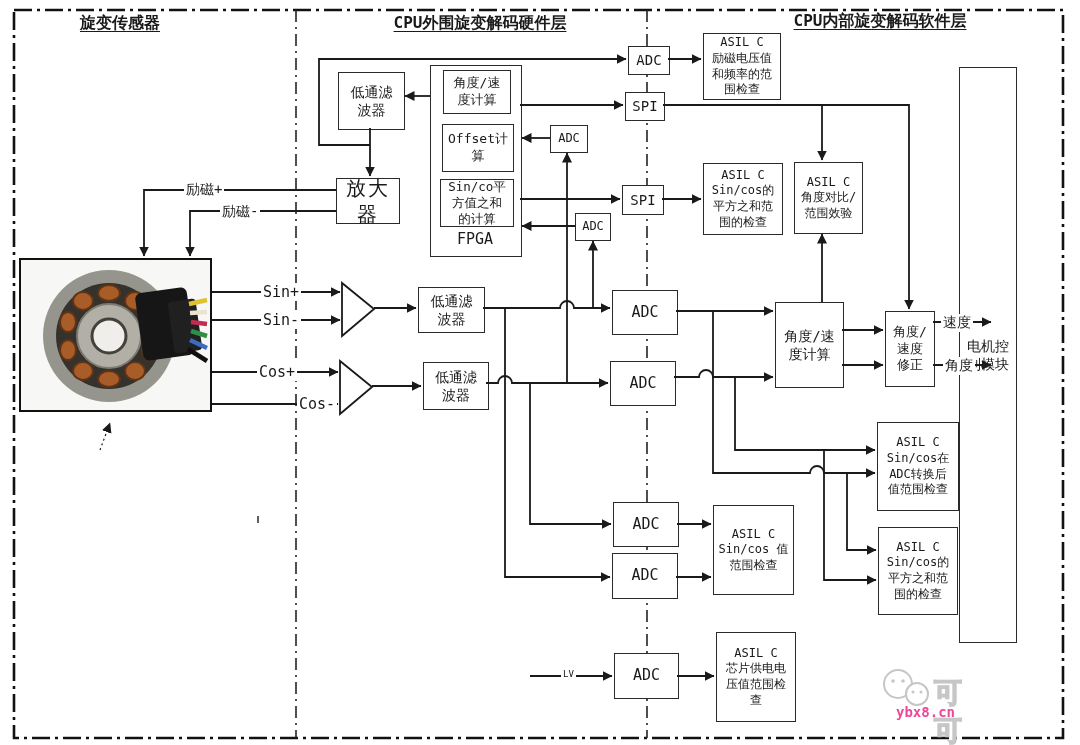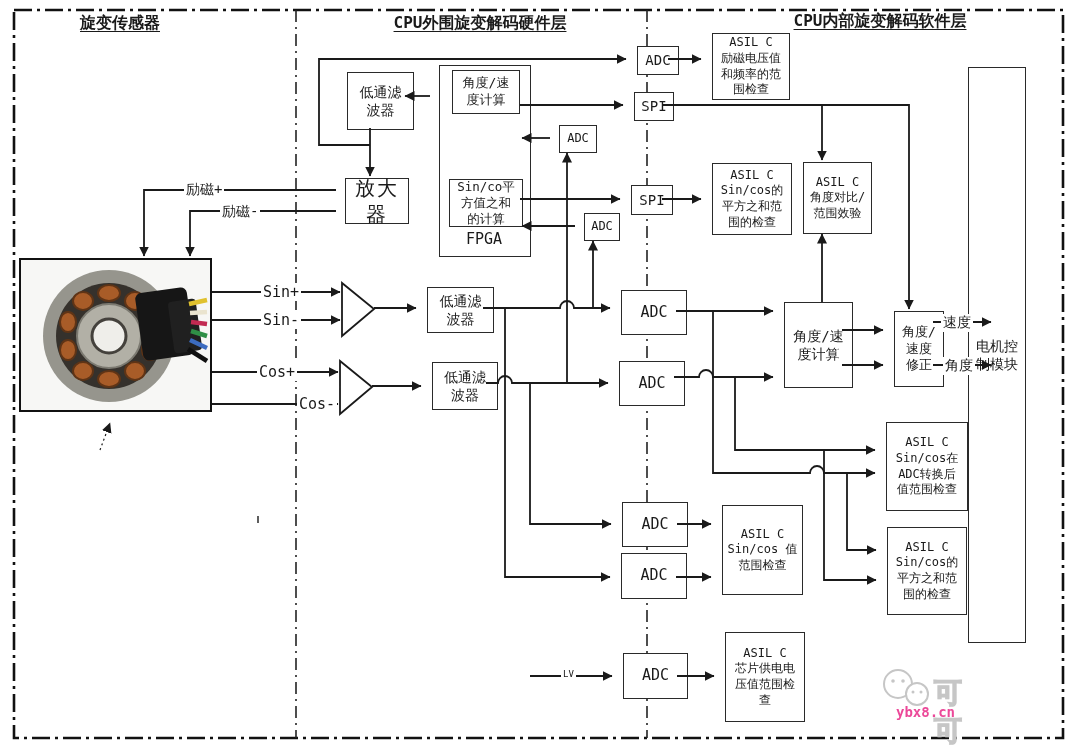--- a/index.html
+++ b/index.html
@@ -3,21 +3,21 @@
 <meta charset="utf-8">
 <style>
   html,body{margin:0;padding:0;background:#fff;}
   .canvas{position:relative;width:1080px;height:745px;background:#fff;overflow:hidden;
           font-family:"DejaVu Sans Mono","Liberation Mono",monospace;color:#1a1a1a;}
   svg.layer{position:absolute;left:0;top:0;}
   #bg{z-index:0;}
   #wires{z-index:3;pointer-events:none;}
   .box{position:absolute;border:1.6px solid #2a2a2a;background:#fff;z-index:2;
        display:flex;align-items:center;justify-content:center;text-align:center;
-       white-space:pre-line;line-height:1.3;margin-left:9px;}
+       white-space:pre-line;line-height:1.3;}
   .nb{border:none;background:transparent;}
   .hdr{position:absolute;z-index:2;text-align:center;font-weight:700;font-size:16px;
        text-decoration:underline;text-underline-offset:3px;white-space:nowrap;}
   .sig{position:absolute;z-index:4;background:#fff;padding:0 2px;font-size:15px;white-space:nowrap;}
   .sig-cjk{font-size:14px;}
   .photo{position:absolute;left:19px;top:258px;width:193px;height:154px;border:2.5px solid #111;
          background:#f7f7f5;z-index:2;box-sizing:border-box;}
   .wm{position:absolute;left:876px;top:666px;z-index:5;}
   .wm-brand{position:absolute;left:58px;top:8px;font-size:28px;font-weight:700;letter-spacing:2px;
             color:#ffffff;-webkit-text-stroke:1.3px #c6c6c6;text-shadow:0 0 1px #cfcfcf;}
@@ -69,20 +69,22 @@
     </svg>
   </div>
 
   <div class="box" style="left:338px;top:72px;width:65px;height:56px;font-size:14px;">低通滤
 波器</div>
   <div class="box" style="left:336px;top:178px;width:62px;height:44px;font-size:20px;letter-spacing:2px;">放大器</div>
 
   <div class="box" style="left:430px;top:65px;width:90px;height:190px;"></div>
   <div class="box" style="left:443px;top:70px;width:66px;height:42px;font-size:13px;border-width:1.4px;">角度/速
 度计算</div>
+  <div class="box" style="left:442px;top:124px;width:70px;height:46px;font-size:13px;border-width:1.4px;">Offset计
+算</div>
   <div class="box" style="left:440px;top:179px;width:72px;height:46px;font-size:12.5px;border-width:1.4px;">Sin/co平
 方值之和
 的计算</div>
   <div class="box nb" style="left:430px;top:228px;width:90px;height:24px;font-size:15px;">FPGA</div>
 
   <div class="box" style="left:628px;top:46px;width:40px;height:27px;font-size:14px;">ADC</div>
   <div class="box" style="left:625px;top:92px;width:38px;height:27px;font-size:14px;">SPI</div>
   <div class="box" style="left:550px;top:125px;width:36px;height:26px;font-size:12px;">ADC</div>
   <div class="box" style="left:622px;top:185px;width:40px;height:28px;font-size:14px;">SPI</div>
   <div class="box" style="left:575px;top:213px;width:34px;height:26px;font-size:12px;">ADC</div>

